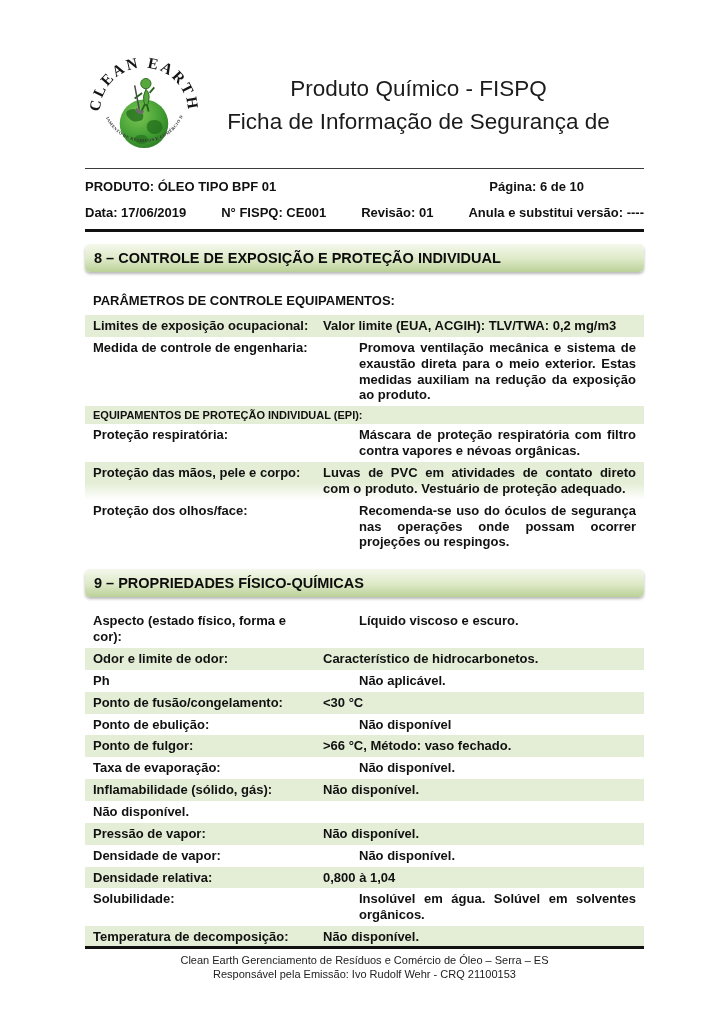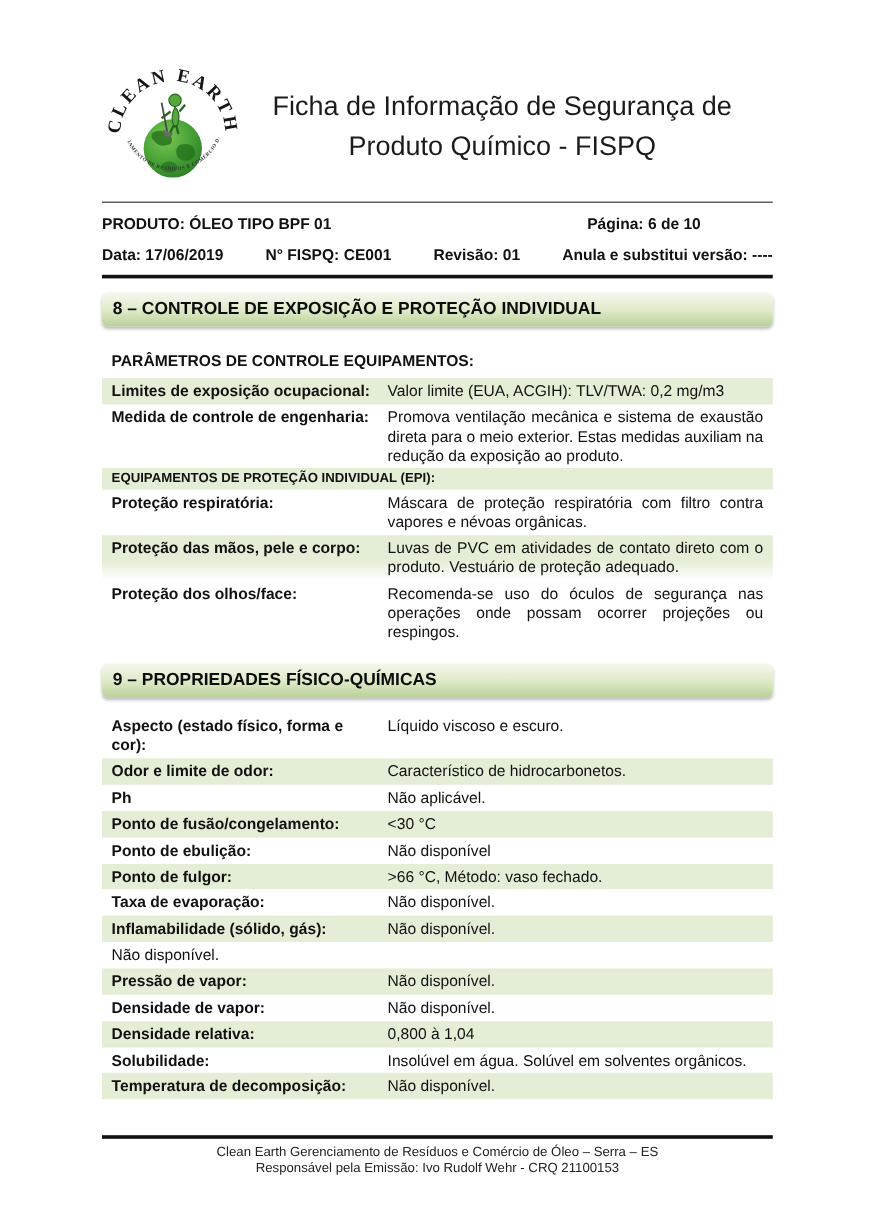--- a/index.html
+++ b/index.html
@@ -27,22 +27,22 @@
   .sections{margin-top:12px;}
   .section + .section{margin-top:16px;}
   .section-bar{
     background:linear-gradient(180deg,#f4f8ec 0%,#dde9c6 55%,#bad098 100%);
     border-radius:5px;font-weight:bold;font-size:14.5px;padding:6px 9px;
     box-shadow:0 2px 3px rgba(0,0,0,.28);margin-bottom:13px;color:#0d0d0d;
   }
   .tbl{font-size:13px;}
   .row{display:grid;grid-template-columns:230px 1fr;padding:3px 8px;line-height:1.22;}
   .row .label{font-weight:bold;padding-right:12px;}
-  .row .value{text-align:justify;}
-  .bg-white{background:transparent;}
+  .row .value{text-align:justify;font-weight:bold;}
+  .bg-white{background:transparent;gap:36px;}
   .bg-green{background:#e4eed6;}
   .bg-fade{background:linear-gradient(180deg,#e4eed6 0,#e4eed6 55%,rgba(228,238,214,0) 100%);}
   .heading{font-weight:bold;padding:8px 8px 7px 8px;font-size:13px;}
   .band{background:#e4eed6;font-weight:bold;padding:3px 8px;font-size:11px;}
 
   
   .footer{position:absolute;top:938px;left:85px;right:80px;}
   .footer .txt{text-align:center;font-size:11px;line-height:1.3;margin-top:4px;color:#222;}
 </style>
 </head>
@@ -75,22 +75,22 @@
         <path d="M 66,46 L 71,40" stroke="#26641c" stroke-width="2" fill="none"></path>
         <path d="M 61,58 L 57,66 M 63,58 L 65,66" stroke="#26641c" stroke-width="2" fill="none"></path>
         <path d="M 50,38 L 55,64" stroke="#4a4a4a" stroke-width="1.6" fill="none"></path>
         <path d="M 52,62 q 4,4 8,3 l -1,3 q -5,2 -8,-3 Z" fill="#6b6b6b"></path>
       </g>
       <text font-family="'Liberation Serif','DejaVu Serif',serif" font-weight="bold" font-size="4.6" letter-spacing="0.4" fill="#333">
         <textPath href="#arcBottom" startOffset="50%" text-anchor="middle">GERENCIAMENTO DE RESÍDUOS E COMÉRCIO DE ÓLEO</textPath>
       </text>
     </svg>
     <div class="title">
+      <div>Produto Químico - FISPQ</div>
       <div>Ficha de Informação de Segurança de</div>
-      <div>Produto Químico - FISPQ</div>
     </div>
   </div>
 
   <hr class="rule-thin">
 
   <div class="doc-info">
     <div class="r1">
       <span>PRODUTO: ÓLEO TIPO BPF 01</span>
       <span class="pagina">Página: 6 de 10</span>
     </div>

